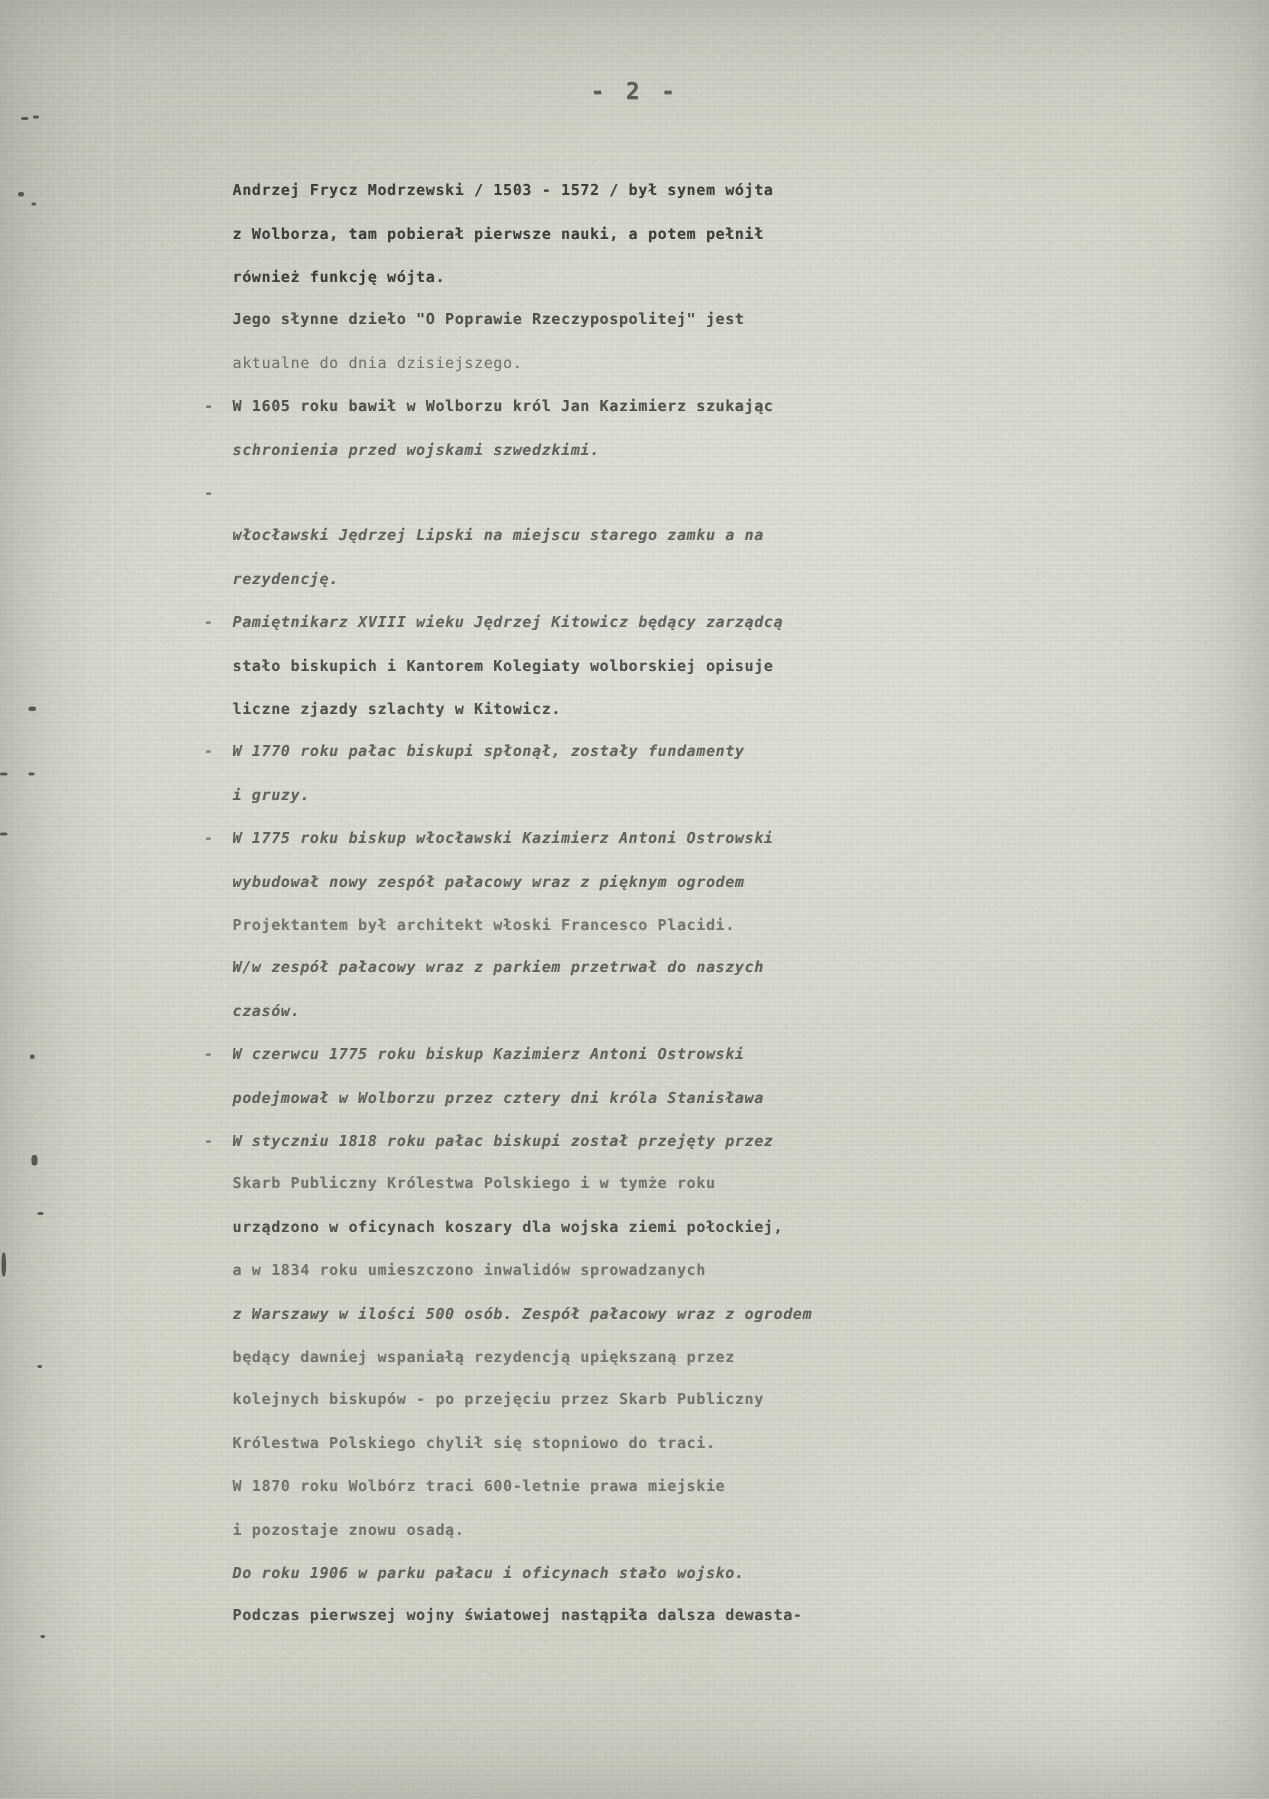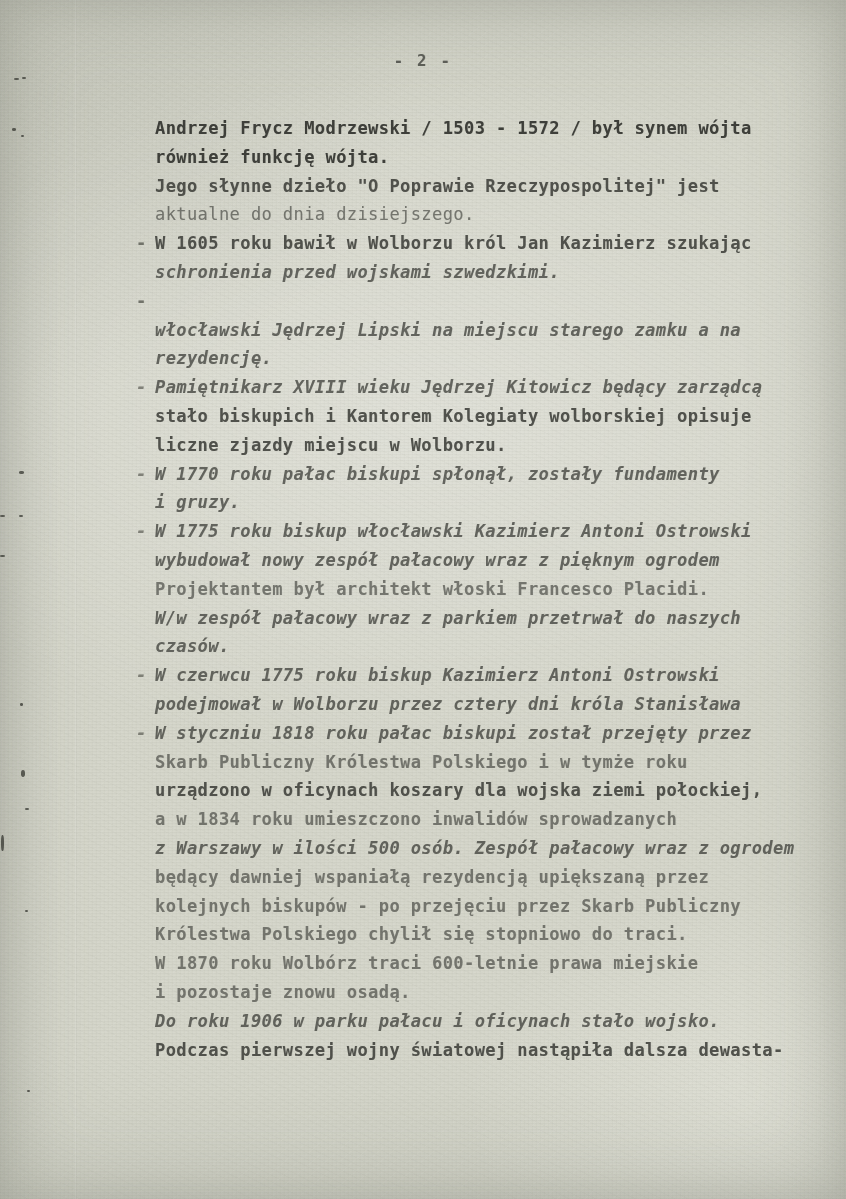--- a/index.html
+++ b/index.html
@@ -92,21 +92,21 @@
   .body-block {
     position: absolute;
     left: 136px;
     top: 114px;
     width: 660px;
   }
   .line {
     position: relative;
     height: 28.8px;
     line-height: 28.8px;
-    font-size: 17px;
+    font-size: 10px;
     letter-spacing: 0.42px;
     white-space: pre;
     color: #3e3f3a;
     text-shadow: 0.35px 0.3px 0 rgba(70,72,66,0.30);
   }
   .line .bullet {
     position: absolute;
     left: 0px;
     top: 0;
     width: 18px;
@@ -142,31 +142,32 @@
   <div class="fiber fiber-v"></div>
   <div class="fiber fiber-d"></div>
   <div class="crease"></div>
 
   <div id="content">
 
     <div class="page-number">- 2 -</div>
 
     <div class="body-block" id="body-block">
         <div class="line ink-1 bold"><span class="bullet"></span><span class="txt">Andrzej Frycz Modrzewski / 1503 - 1572 / był synem wójta</span></div>
+        <div class="line ink-1 bold"><span class="bullet"></span><span class="txt">z Wolborza, tam pobierał pierwsze nauki, a potem pełnił</span></div>
         <div class="line ink-1 bold"><span class="bullet"></span><span class="txt">również funkcję wójta.</span></div>
         <div class="line ink-2 bold"><span class="bullet"></span><span class="txt">Jego słynne dzieło "O Poprawie Rzeczypospolitej" jest</span></div>
         <div class="line ink-4"><span class="bullet"></span><span class="txt">aktualne do dnia dzisiejszego.</span></div>
         <div class="line ink-2 bold"><span class="bullet">-</span><span class="txt">W 1605 roku bawił w Wolborzu król Jan Kazimierz szukając</span></div>
         <div class="line ink-3 bold"><span class="bullet"></span><span class="txt">schronienia przed wojskami szwedzkimi.</span></div>
         <div class="line ink-2 bold"><span class="bullet">-</span></div>
         <div class="line ink-3 bold"><span class="bullet"></span><span class="txt">włocławski Jędrzej Lipski na miejscu starego zamku a na</span></div>
         <div class="line ink-3 bold"><span class="bullet"></span><span class="txt">rezydencję.</span></div>
         <div class="line ink-3 bold"><span class="bullet">-</span><span class="txt">Pamiętnikarz XVIII wieku Jędrzej Kitowicz będący zarządcą</span></div>
         <div class="line ink-2 bold"><span class="bullet"></span><span class="txt">stało biskupich i Kantorem Kolegiaty wolborskiej opisuje</span></div>
-        <div class="line ink-2 bold"><span class="bullet"></span><span class="txt">liczne zjazdy miejscu w Wolborzu.</span></div>
+        <div class="line ink-2 bold"><span class="bullet"></span><span class="txt">liczne zjazdy szlachty w Kitowicz.</span></div>
         <div class="line ink-3 bold"><span class="bullet">-</span><span class="txt">W 1770 roku pałac biskupi spłonął, zostały fundamenty</span></div>
         <div class="line ink-3 bold"><span class="bullet"></span><span class="txt">i gruzy.</span></div>
         <div class="line ink-3 bold"><span class="bullet">-</span><span class="txt">W 1775 roku biskup włocławski Kazimierz Antoni Ostrowski</span></div>
         <div class="line ink-3 bold"><span class="bullet"></span><span class="txt">wybudował nowy zespół pałacowy wraz z pięknym ogrodem</span></div>
         <div class="line ink-4 bold"><span class="bullet"></span><span class="txt">Projektantem był architekt włoski Francesco Placidi.</span></div>
         <div class="line ink-3 bold"><span class="bullet"></span><span class="txt">W/w zespół pałacowy wraz z parkiem przetrwał do naszych</span></div>
         <div class="line ink-3 bold"><span class="bullet"></span><span class="txt">czasów.</span></div>
         <div class="line ink-3 bold"><span class="bullet">-</span><span class="txt">W czerwcu 1775 roku biskup Kazimierz Antoni Ostrowski</span></div>
         <div class="line ink-3 bold"><span class="bullet"></span><span class="txt">podejmował w Wolborzu przez cztery dni króla Stanisława</span></div>
         <div class="line ink-3 bold"><span class="bullet">-</span><span class="txt">W styczniu 1818 roku pałac biskupi został przejęty przez</span></div>

